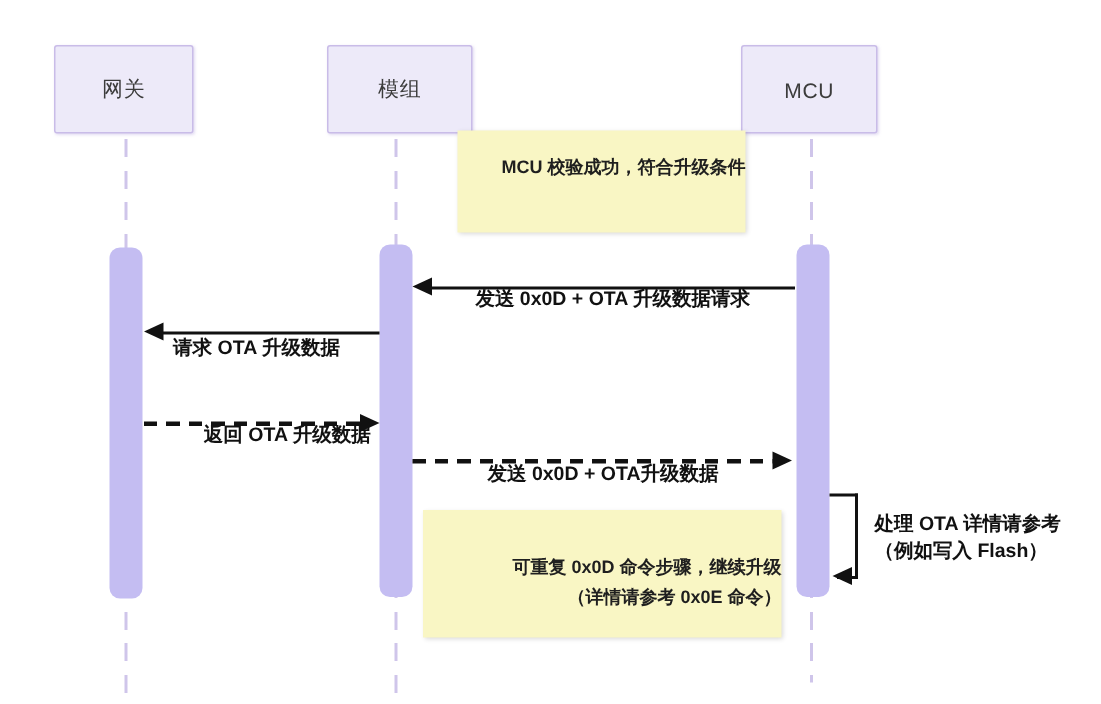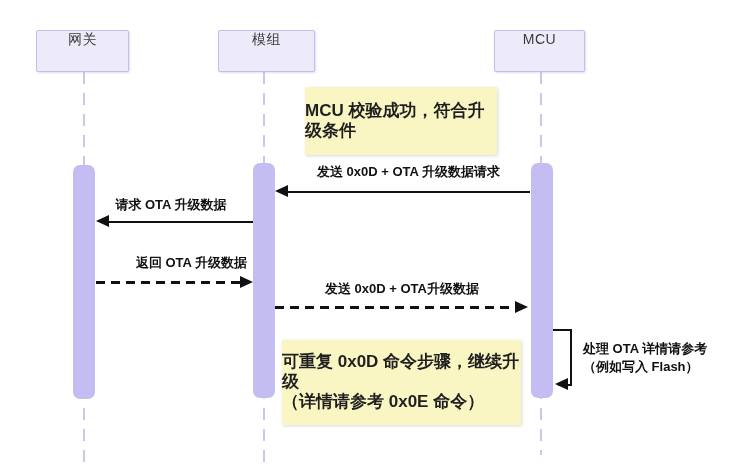--- a/index.html
+++ b/index.html
@@ -19,45 +19,46 @@
   
   .activation{
     position:absolute;
     width:22px;
     background:var(--activation_fill,#c4bdf2);
     border-radius:7px;
   }
   
   .actor{
     position:absolute;
-    top:30px;height:42px;
+    top:30px;height:59px;
     background:var(--actor_fill,#edeaf9);
     border:1.5px solid var(--actor_border,#c9bce8);
     border-radius:2px;
     box-shadow:1px 1px 2px rgba(176,158,219,0.35);
-    display:flex;align-items:flex-start;justify-content:center;
+    display:flex;align-items:center;justify-content:center;
     font-size:14px;color:#3c3c3c;letter-spacing:0.5px;
     box-sizing:border-box;
   }
   
   .note{
     position:absolute;
     background:var(--note_fill,#f9f6c4);
     box-shadow:1px 1px 3px rgba(0,0,0,0.15);
-    text-align:left;
-    font-size:17px;font-weight:600;color:#1f1f1f;
+    text-align:right;
+    font-size:12px;font-weight:600;color:#1f1f1f;
     box-sizing:border-box;
   }
   .note-line{line-height:20px;}
   
   .msg-label{
     position:absolute;
     text-align:center;
     font-size:13px;font-weight:600;color:#111111;
     white-space:nowrap;
+    margin-top:27px;
   }
   
   .line-solid{
     position:absolute;height:2px;
     background:var(--arrow,#111111);
   }
   .line-dashed{
     position:absolute;height:3px;
     background:repeating-linear-gradient(to right, var(--arrow,#111111) 0 9px, transparent 9px 15px);
   }
@@ -120,21 +121,21 @@
   <div class="head-left" style="left:96px;top:215px"></div>
 
   <div class="msg-label" style="left:113px;top:254px;width:157px">返回 OTA 升级数据</div>
   <div class="line-dashed" style="left:96px;top:281px;width:144px"></div>
   <div class="head-right" style="left:240px;top:276px"></div>
 
   <div class="msg-label" style="left:287px;top:280px;width:230px">发送 0x0D + OTA升级数据</div>
   <div class="line-dashed" style="left:275px;top:306px;width:240px"></div>
   <div class="head-right" style="left:515px;top:301px"></div>
 
-  <div class="note" style="left:282px;top:340px;width:239px;height:85px;padding-top:12px">
+  <div class="note" style="left:282px;top:340px;width:239px;height:85px;padding-top:28px">
     <div class="note-line">可重复 0x0D 命令步骤，继续升级</div>
     <div class="note-line">（详情请参考 0x0E 命令）</div>
   </div>
 
   <div class="line-solid" style="left:553px;top:329px;width:19px"></div>
   <div class="line-vert" style="left:570px;top:329px;height:57px"></div>
   <div class="line-solid" style="left:558px;top:384px;width:14px"></div>
   <div class="head-left" style="left:555px;top:378px"></div>
   <div class="self-label" style="left:583px;top:340px">处理 OTA 详情请参考</div>
   <div class="self-label" style="left:583px;top:358px">（例如写入 Flash）</div>

